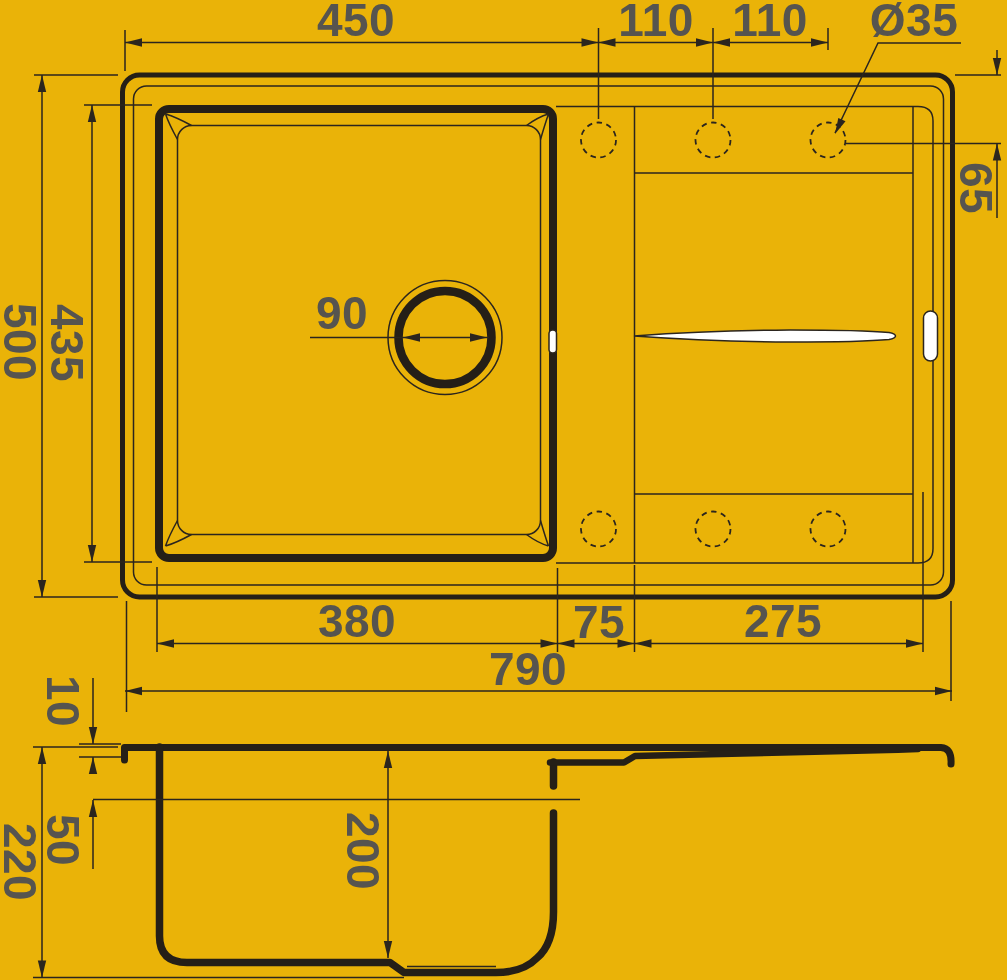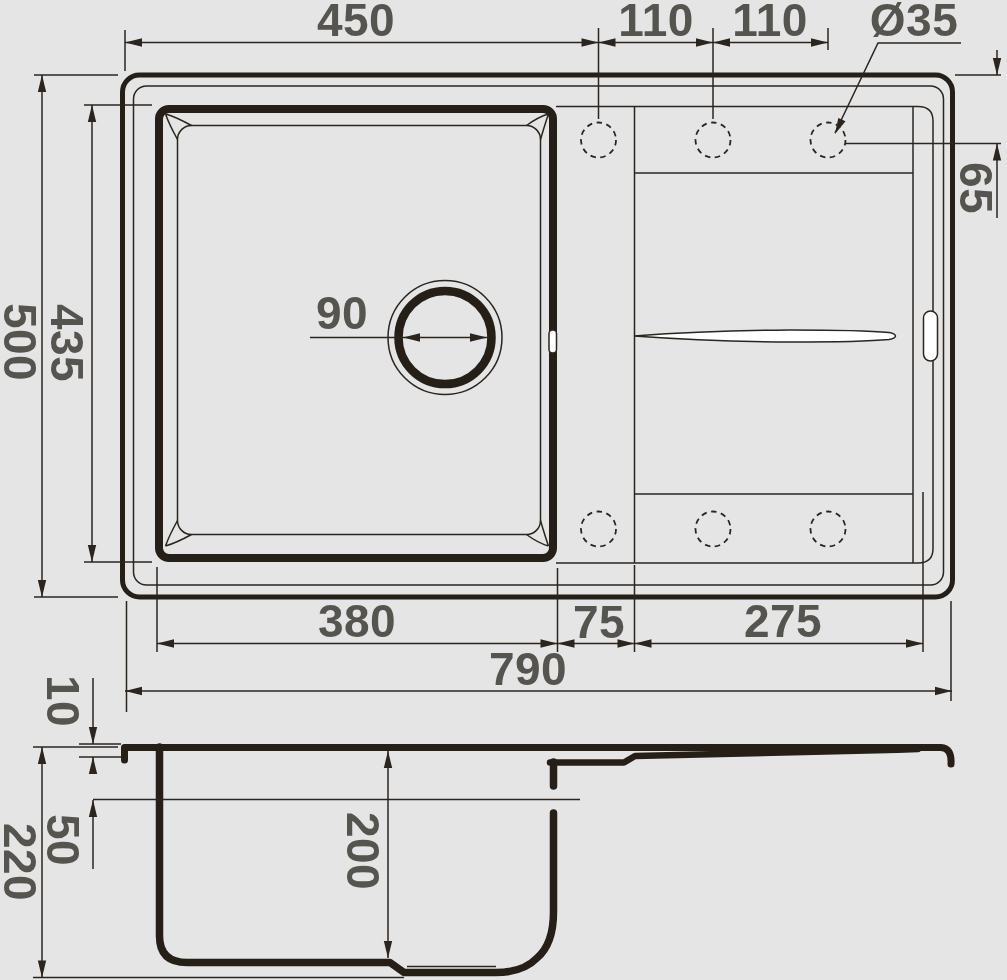--- a/index.html
+++ b/index.html
@@ -1,16 +1,16 @@
 <!DOCTYPE html>
 <html><head>
 <meta charset="utf-8">
 <style>
   html,body{margin:0;padding:0;background:#ffffff;}
-  .stage{width:1007px;height:980px;position:relative;background:#e5e5e5;overflow:hidden;}
+  .stage{width:1007px;height:980px;position:relative;background:#eab308;overflow:hidden;}
   svg{display:block;}
   .lbl{
     font-family:"Liberation Sans","DejaVu Sans",sans-serif;
     font-weight:700;
     font-size:46px;
     fill:#56544f;
     letter-spacing:0.5px;
   }
   .thin{stroke:#2b251e;stroke-width:1.5;fill:none;}
   .dash{stroke:#2b251e;stroke-width:1.8;fill:none;stroke-dasharray:5.5 4.5;}

